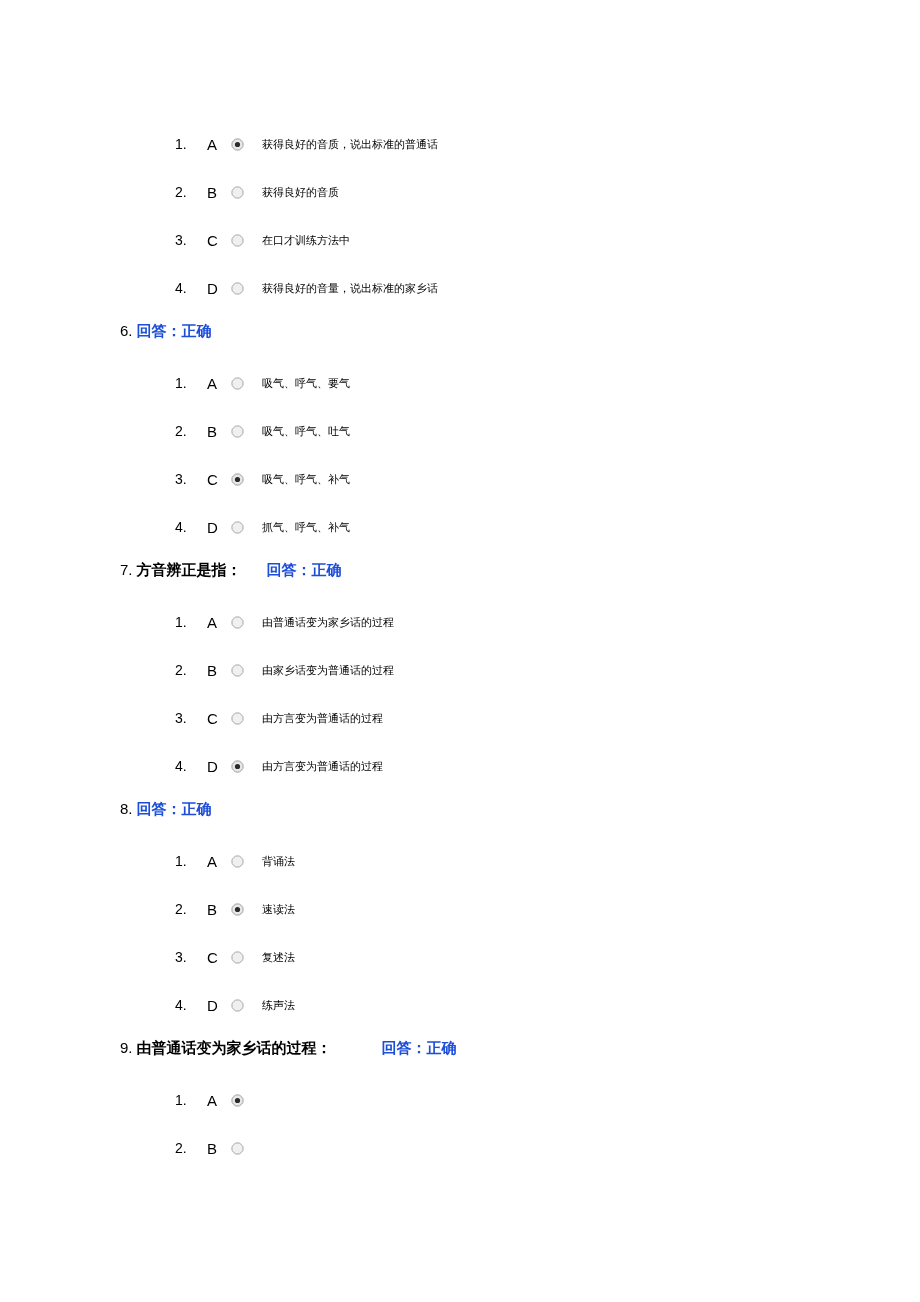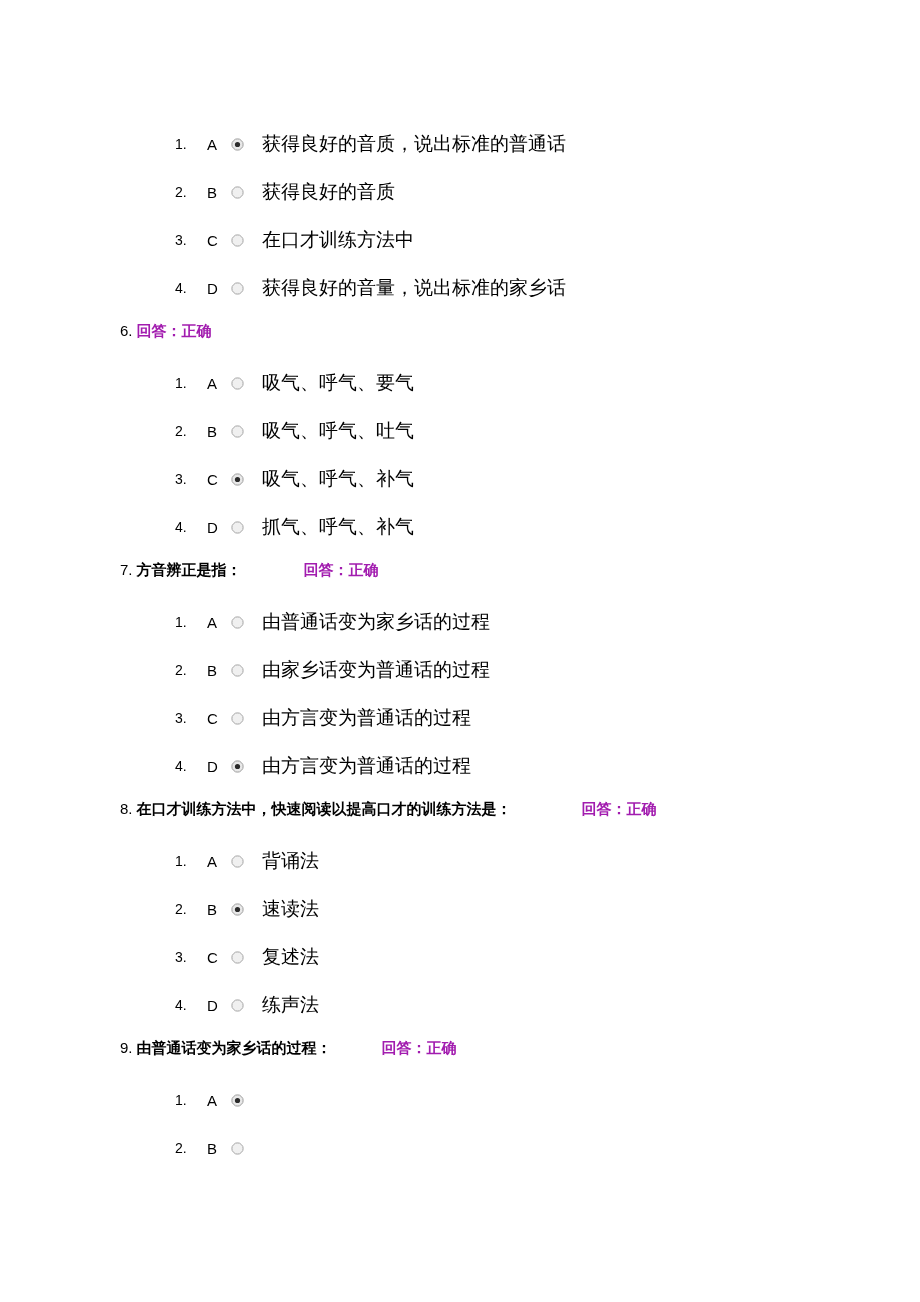--- a/index.html
+++ b/index.html
@@ -42,38 +42,38 @@
     margin-right: 18px;
     display: inline-block;
     position: relative;
   }
   .radio svg {
     position: absolute;
     top: 0;
     left: 0;
   }
   .opt-text {
-    font-size: 19px;
+    font-size: 11px;
   }
   .question-line {
     display: flex;
     align-items: baseline;
     margin: 4px 0 18px 0;
     font-size: 15px;
   }
   .q-num {
     font-family: Arial, sans-serif;
     margin-right: 4px;
   }
   .q-text {
     font-weight: bold;
     margin-right: 50px;
   }
   .answer {
-    color: #a21caf;
+    color: #1d4ed8;
     font-weight: bold;
     font-family: "SimSun", "宋体", serif;
   }
 </style>
 </head>
 <body>
 
 <div class="page">
 
   <div class="options">
@@ -171,21 +171,21 @@
             <svg width="13" height="13" viewBox="0 0 13 13">
               <circle cx="6.5" cy="6.5" r="5.6" fill="#f0f0f0" stroke="#787878" stroke-width="1"></circle>
               <circle cx="6.5" cy="6.5" r="5.6" fill="none" stroke="#ffffff" stroke-width="0.6"></circle>
             </svg>
           </span>
           <span class="opt-text">抓气、呼气、补气</span>
         </div>
       </div>
       <div class="question-line">
         <span class="q-num">7.</span>
-        <span class="q-text" style="margin-right: 62px; text-align: center;">方音辨正是指：</span>
+        <span class="q-text" style="margin-right: 25px; text-align: center;">方音辨正是指：</span>
         <span class="answer">回答：正确</span>
       </div>
       <div class="options">
         <div class="option-row">
           <span class="opt-num">1.</span>
           <span class="opt-letter">A</span>
           <span class="radio">
             <svg width="13" height="13" viewBox="0 0 13 13">
               <circle cx="6.5" cy="6.5" r="5.6" fill="#f0f0f0" stroke="#787878" stroke-width="1"></circle>
               <circle cx="6.5" cy="6.5" r="5.6" fill="none" stroke="#ffffff" stroke-width="0.6"></circle>
@@ -223,21 +223,20 @@
               <circle cx="6.5" cy="6.5" r="5.6" fill="#e8e8e8" stroke="#6a6a6a" stroke-width="1"></circle>
               <circle cx="6.5" cy="6.5" r="5.6" fill="none" stroke="#ffffff" stroke-width="0.6"></circle>
               <circle cx="6.5" cy="6.5" r="2.6" fill="#2a2a2a"></circle>
             </svg>
           </span>
           <span class="opt-text">由方言变为普通话的过程</span>
         </div>
       </div>
       <div class="question-line">
         <span class="q-num">8.</span>
-        <span class="q-text" style="margin-right: 70px;">在口才训练方法中，快速阅读以提高口才的训练方法是：</span>
         <span class="answer">回答：正确</span>
       </div>
       <div class="options">
         <div class="option-row">
           <span class="opt-num">1.</span>
           <span class="opt-letter">A</span>
           <span class="radio">
             <svg width="13" height="13" viewBox="0 0 13 13">
               <circle cx="6.5" cy="6.5" r="5.6" fill="#f0f0f0" stroke="#787878" stroke-width="1"></circle>
               <circle cx="6.5" cy="6.5" r="5.6" fill="none" stroke="#ffffff" stroke-width="0.6"></circle>

